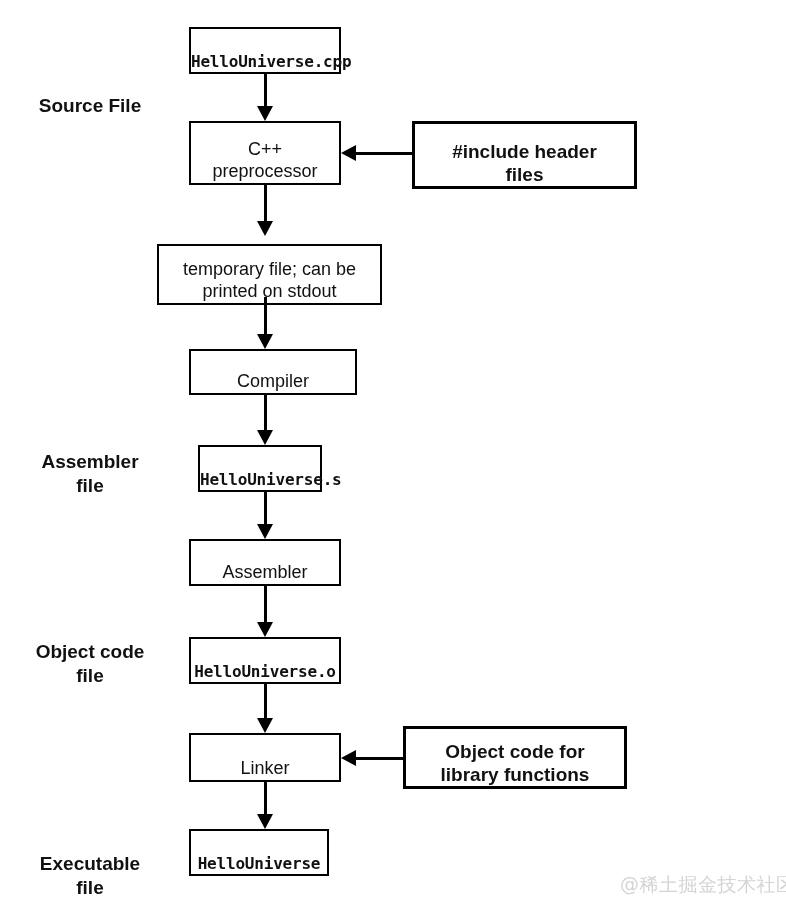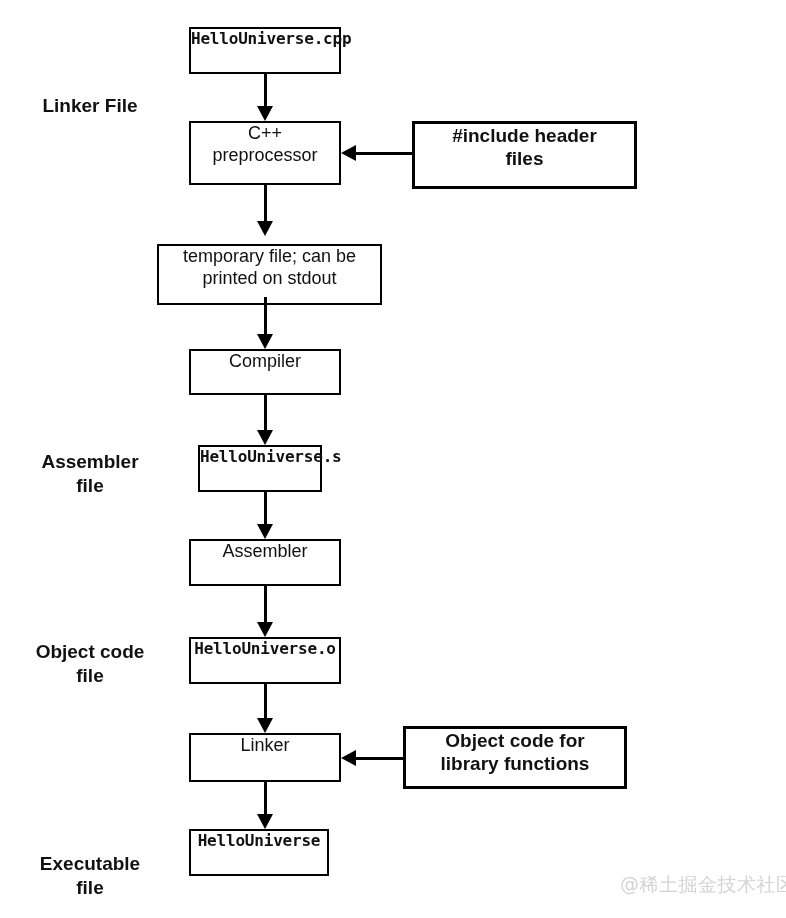--- a/index.html
+++ b/index.html
@@ -16,21 +16,21 @@
     font-family: "Liberation Sans", sans-serif;
   }
 
   
   .node {
     position: absolute;
     box-sizing: border-box;
     background: #ffffff;
     border: 2.5px solid #000000;
     display: flex;
-    align-items: flex-start;
+    align-items: flex-end;
     justify-content: center;
     text-align: center;
     line-height: 1.22;
     color: #111111;
   }
   .node.thick {
     border-width: 3.5px;
   }
   .node .txt {
     display: block;
@@ -118,21 +118,21 @@
     color: #d4d4d4;
     letter-spacing: 0.5px;
     white-space: nowrap;
   }
 </style>
 </head>
 <body>
 
 <div id="canvas">
 
-  <div class="stage-label" style="left:16px; top:94px; width:148px;">Linker File</div>
+  <div class="stage-label" style="left:16px; top:94px; width:148px;">Source File</div>
 
   <div class="stage-label" style="left:16px; top:450px; width:148px;">Assembler
 file</div>
 
   <div class="stage-label" style="left:16px; top:640px; width:148px;">Object code
 file</div>
 
   <div class="stage-label" style="left:16px; top:852px; width:148px;">Executable
 file</div>
 
@@ -148,21 +148,21 @@
   <div class="node sans-bold thick" style="left:412px; top:121px; width:225px; height:68px;">
     <span class="txt">#include header
 files</span>
   </div>
 
   <div class="node sans" style="left:157px; top:220px; width:225px; height:61px;margin-top:24px;">
     <span class="txt">temporary file; can be
 printed on stdout</span>
   </div>
 
-  <div class="node sans" style="left:189px; top:349px; width:152px; height:46px;">
+  <div class="node sans" style="left:189px; top:349px; width:168px; height:46px;">
     <span class="txt">Compiler</span>
   </div>
 
   <div class="node mono" style="left:198px; top:445px; width:124px; height:47px;">
     <span class="txt">HelloUniverse.s</span>
   </div>
 
   <div class="node sans" style="left:189px; top:539px; width:152px; height:47px;">
     <span class="txt">Assembler</span>
   </div>

